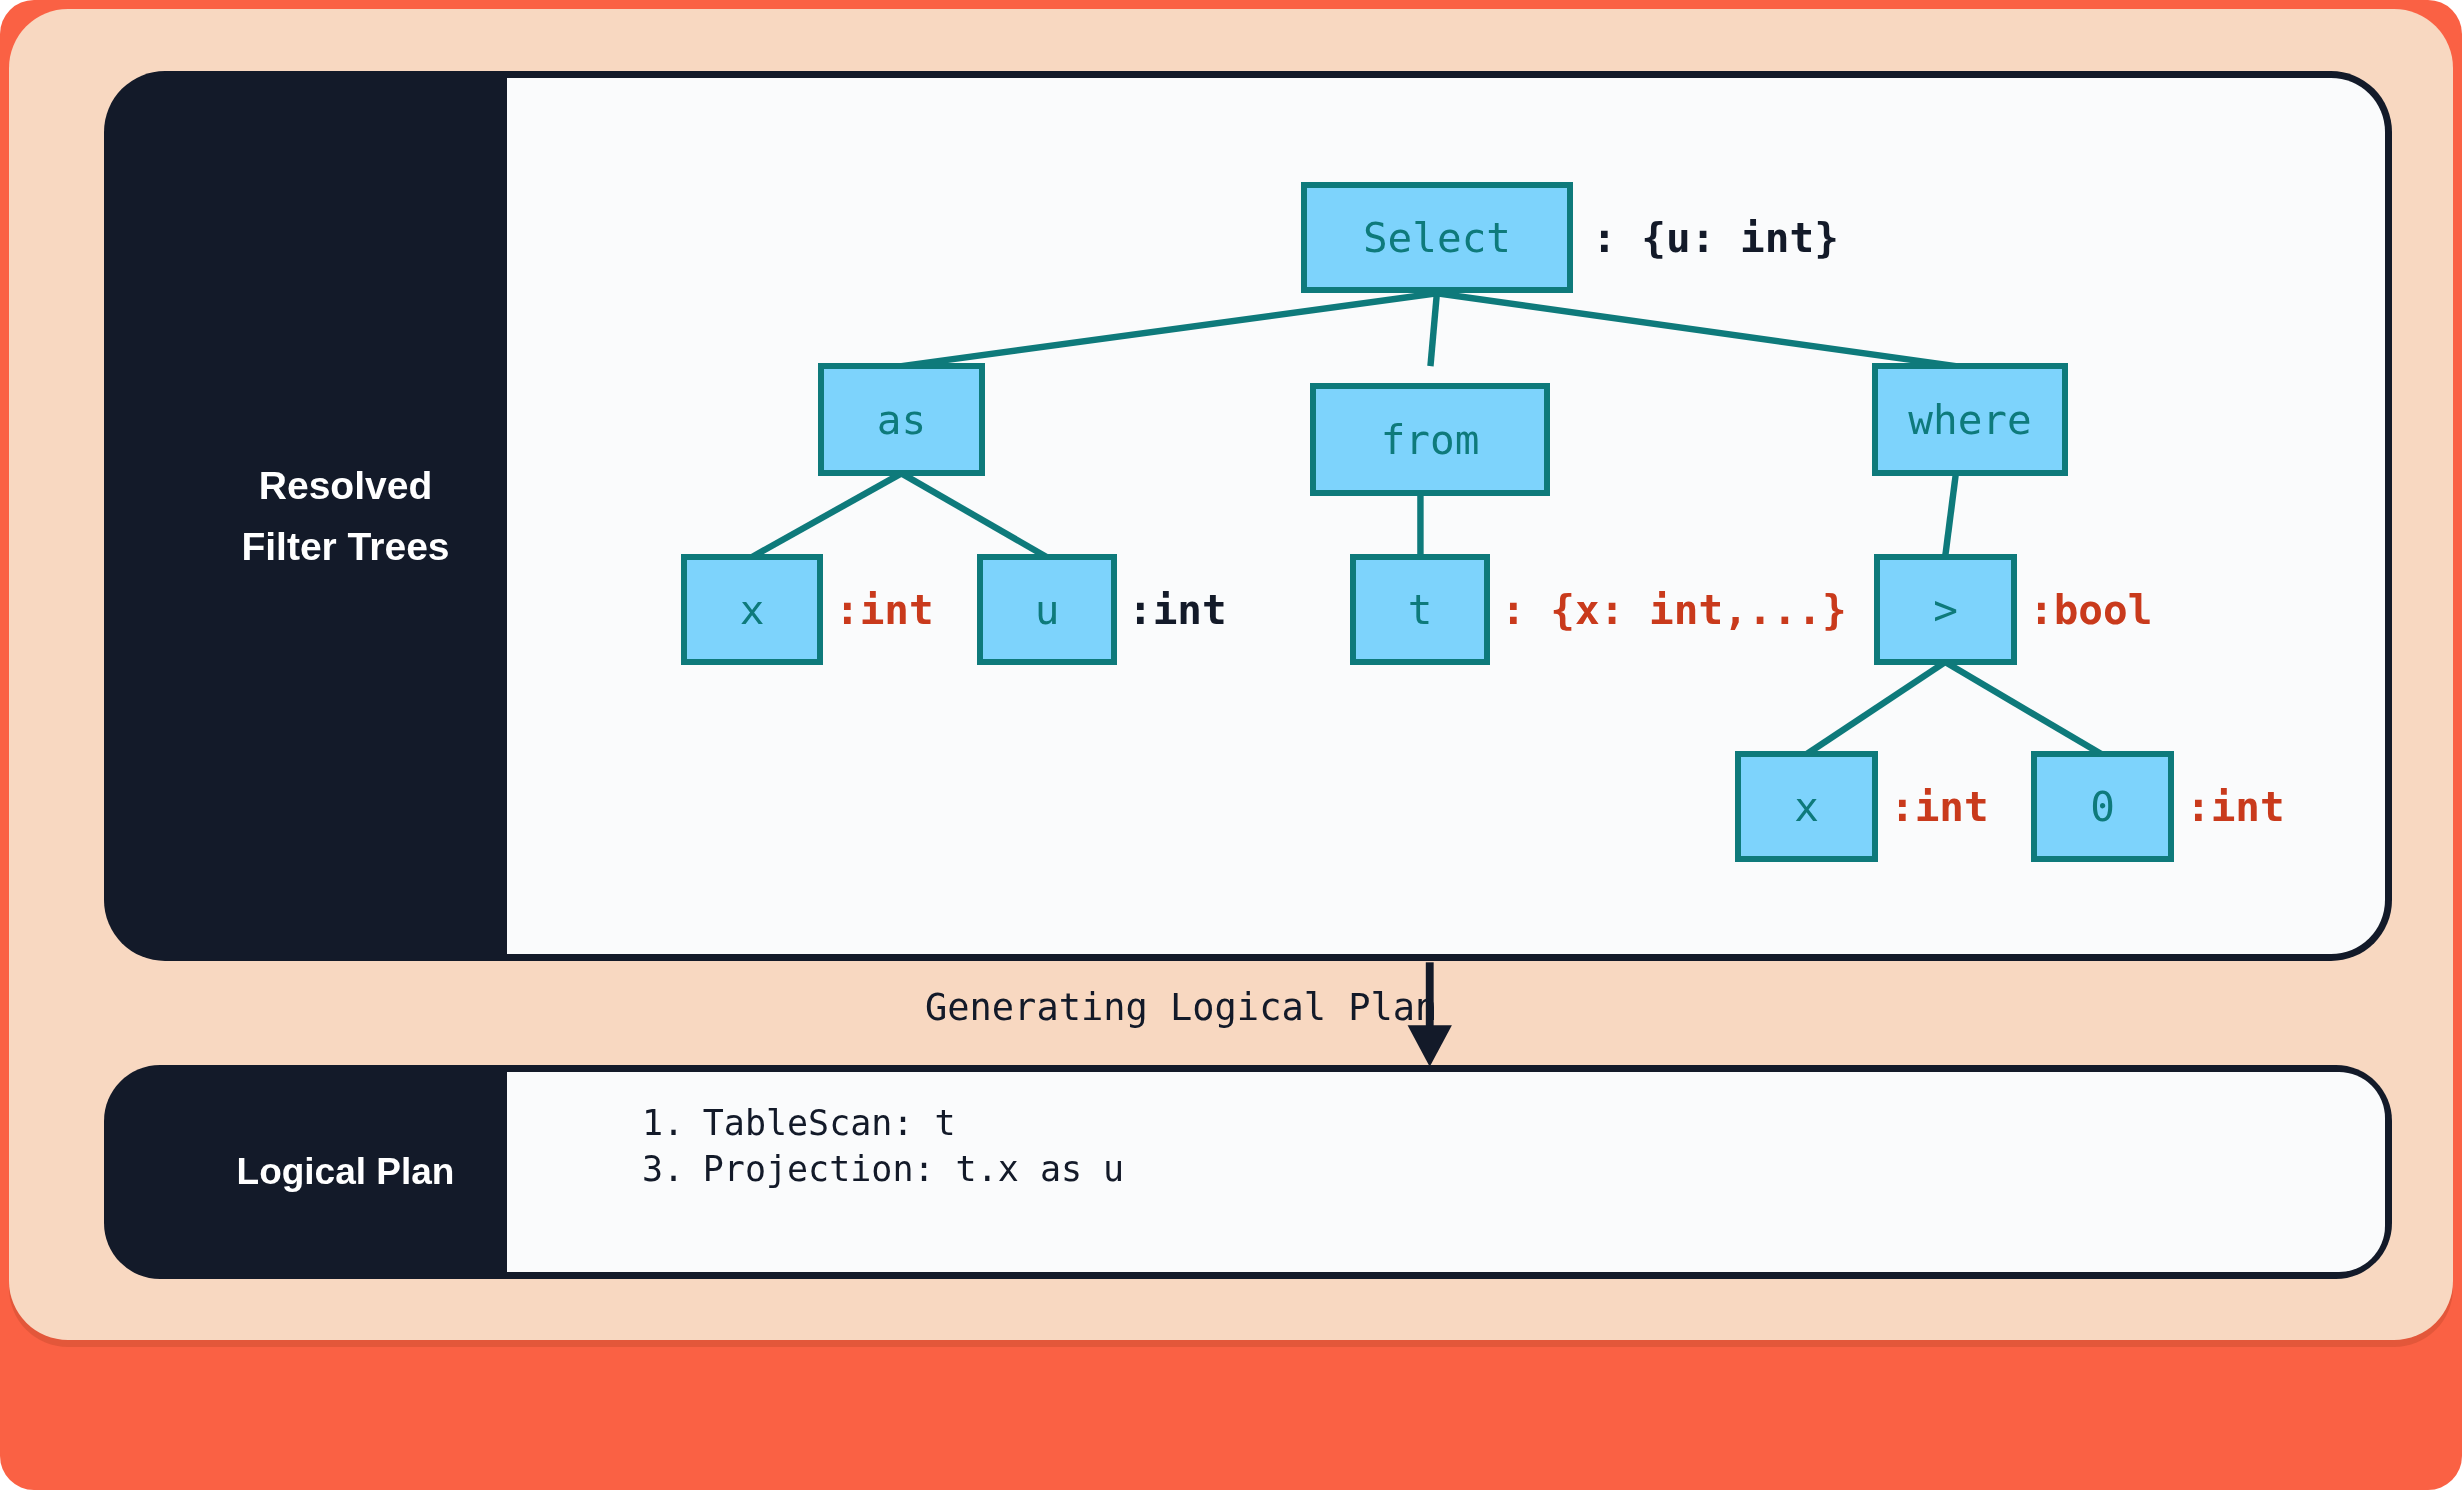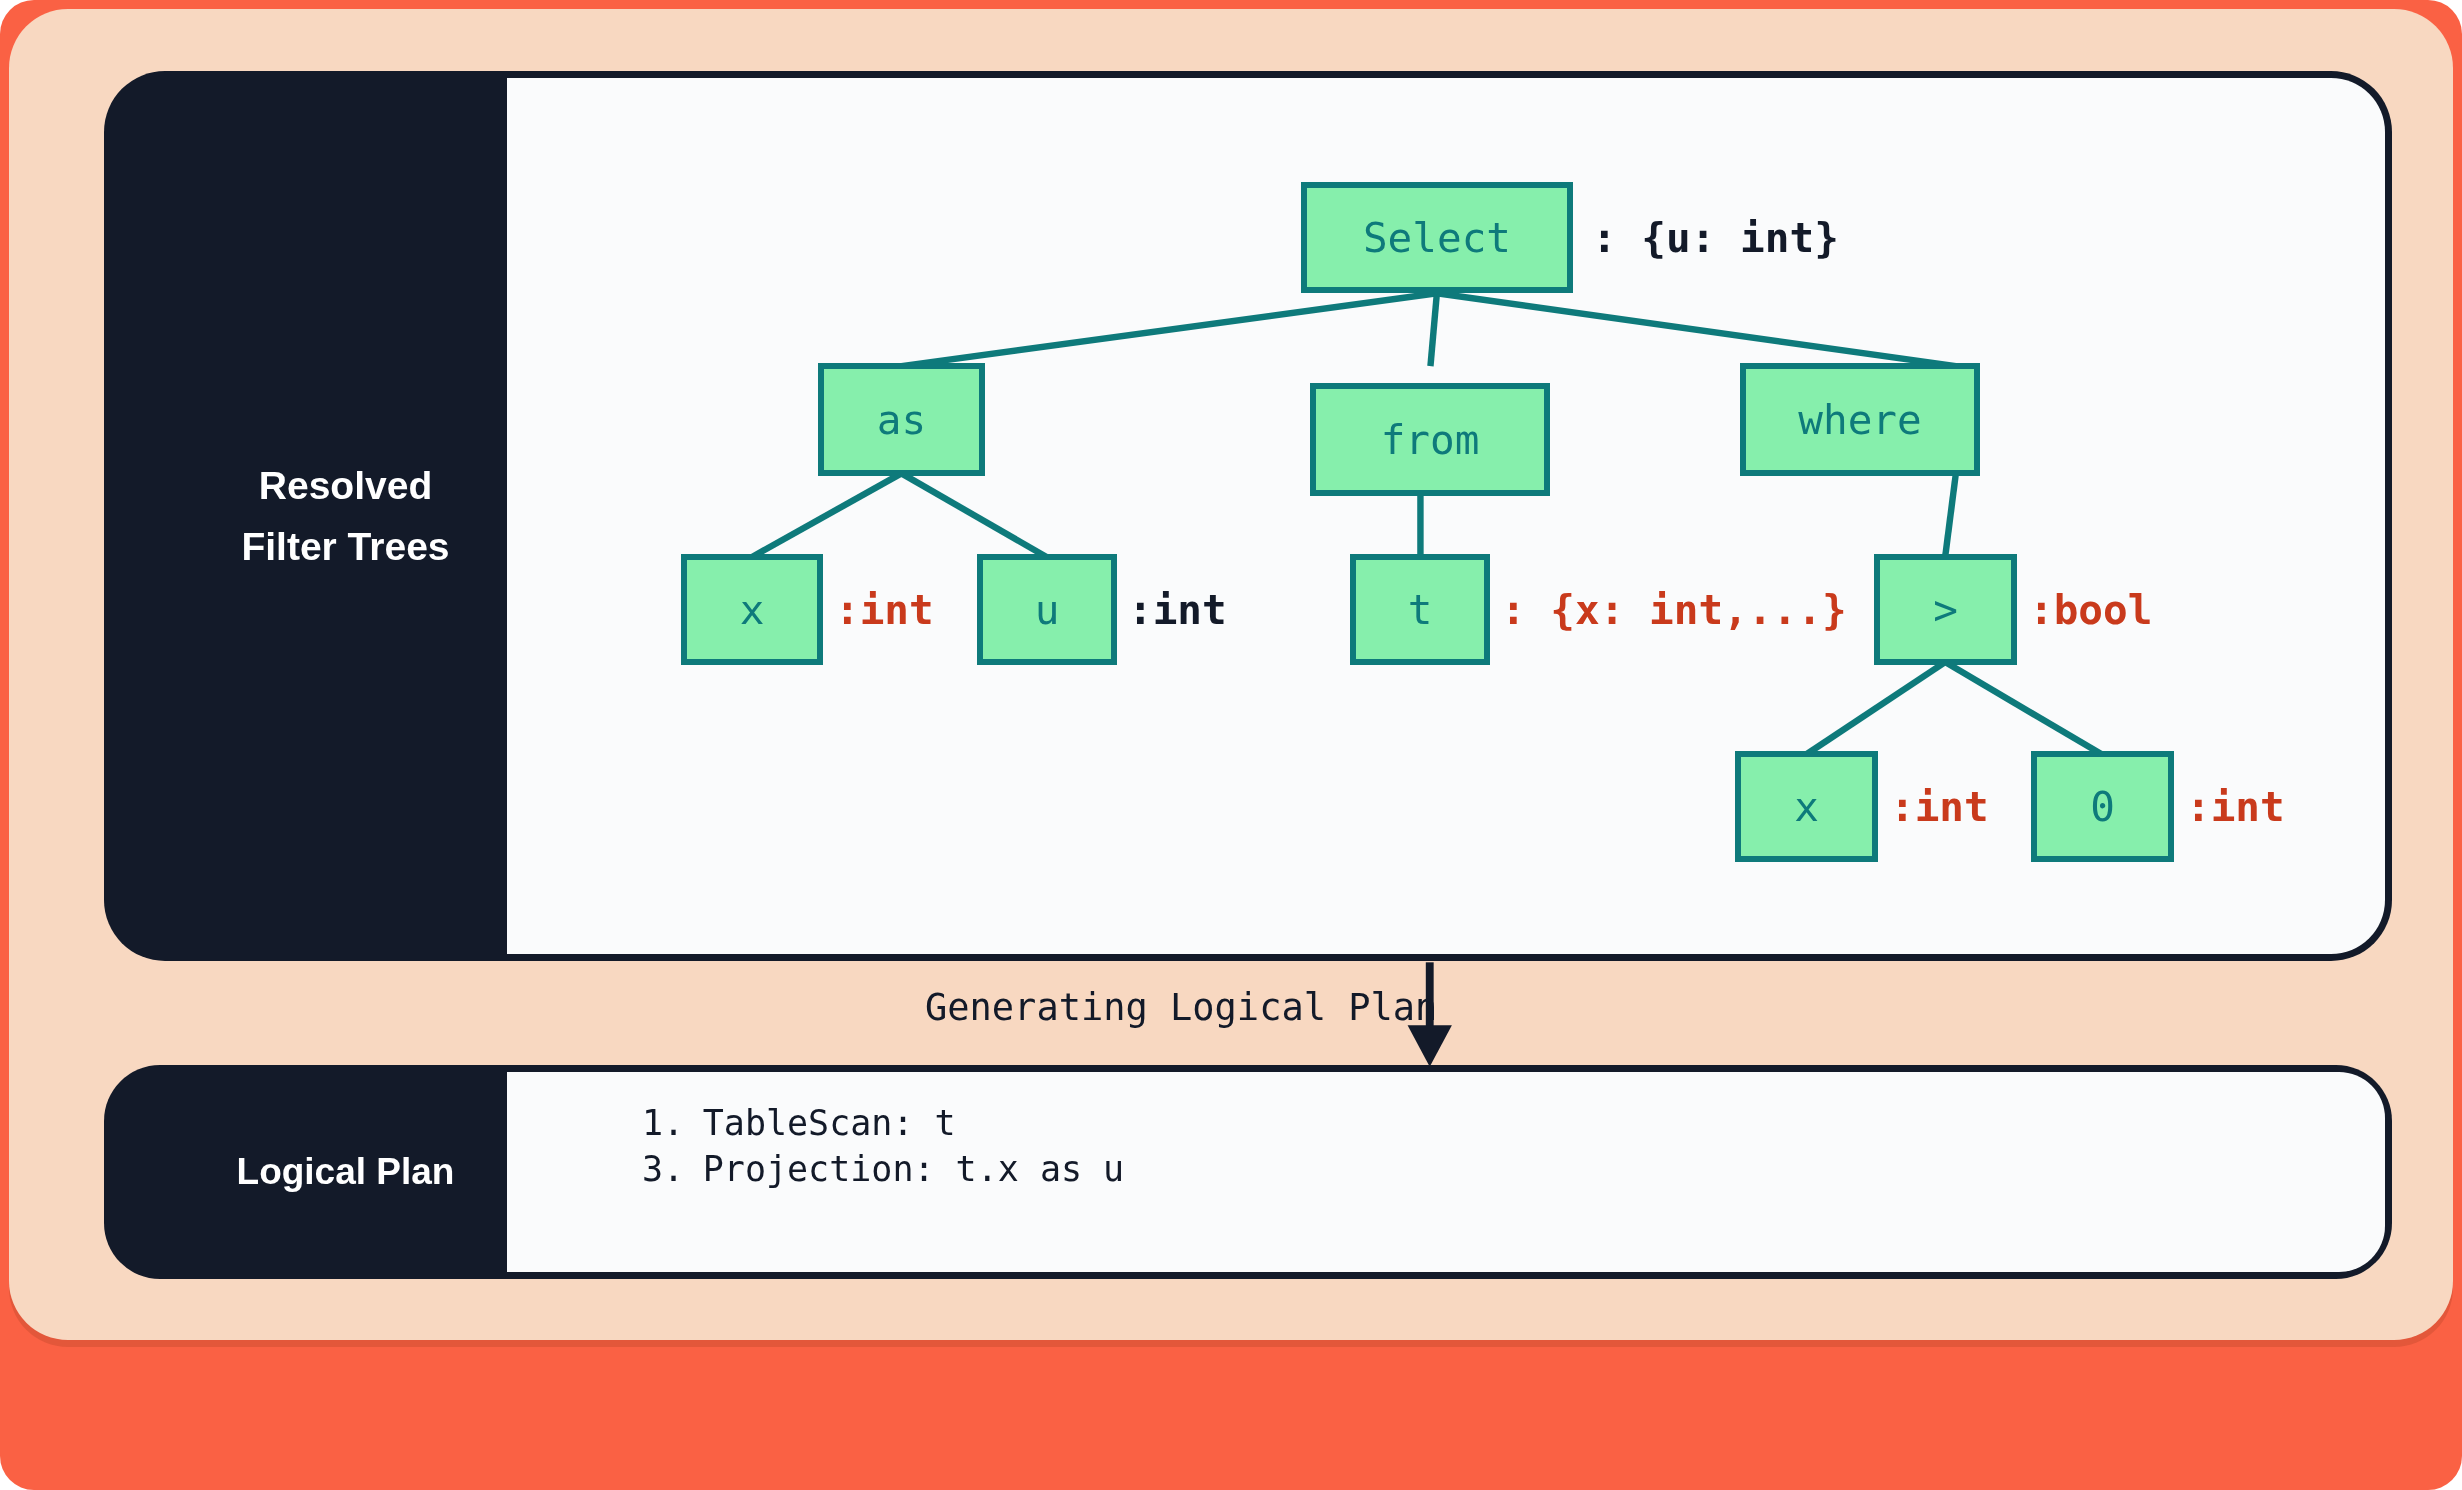--- a/index.html
+++ b/index.html
@@ -28,28 +28,28 @@
   }
   .side1{top:71px;height:890px;font-size:39px;line-height:61px;}
   .side2{top:1065px;height:214px;font-size:37px;}
   
   .overlay{position:absolute;left:0;top:0;width:2462px;height:1490px;pointer-events:none;}
   .edge{stroke:#0E7A7B;stroke-width:9;}
   .arrow-line{stroke:#131A29;stroke-width:11;}
   .arrow-head{fill:#131A29;}
   
   .node{
-    position:absolute;box-sizing:border-box;background:#86efac;border:6.4px solid #0E7A7B;
+    position:absolute;box-sizing:border-box;background:#7dd3fc;border:6.4px solid #0E7A7B;
     display:flex;align-items:center;justify-content:center;
     font-family:"DejaVu Sans Mono",monospace;font-size:41px;color:#0E7A7B;
   }
   .n-select{left:1301px;top:182px;width:272px;height:111px;}
   .n-as{left:818px;top:363px;width:167px;height:113px;}
   .n-from{left:1310px;top:383px;width:240px;height:113px;}
-  .n-where{left:1740px;top:363px;width:240px;height:113px;}
+  .n-where{left:1872px;top:363px;width:196px;height:113px;}
   .n-x1{left:681px;top:554px;width:142px;height:111px;}
   .n-u{left:977px;top:554px;width:140px;height:111px;}
   .n-t{left:1350px;top:554px;width:140px;height:111px;}
   .n-gt{left:1874px;top:554px;width:143px;height:111px;}
   .n-x2{left:1735px;top:751px;width:143px;height:111px;}
   .n-zero{left:2031px;top:751px;width:143px;height:111px;}
   
   .ann{
     position:absolute;display:flex;align-items:center;white-space:pre;
     font-family:"DejaVu Sans Mono",monospace;font-size:41px;font-weight:bold;

